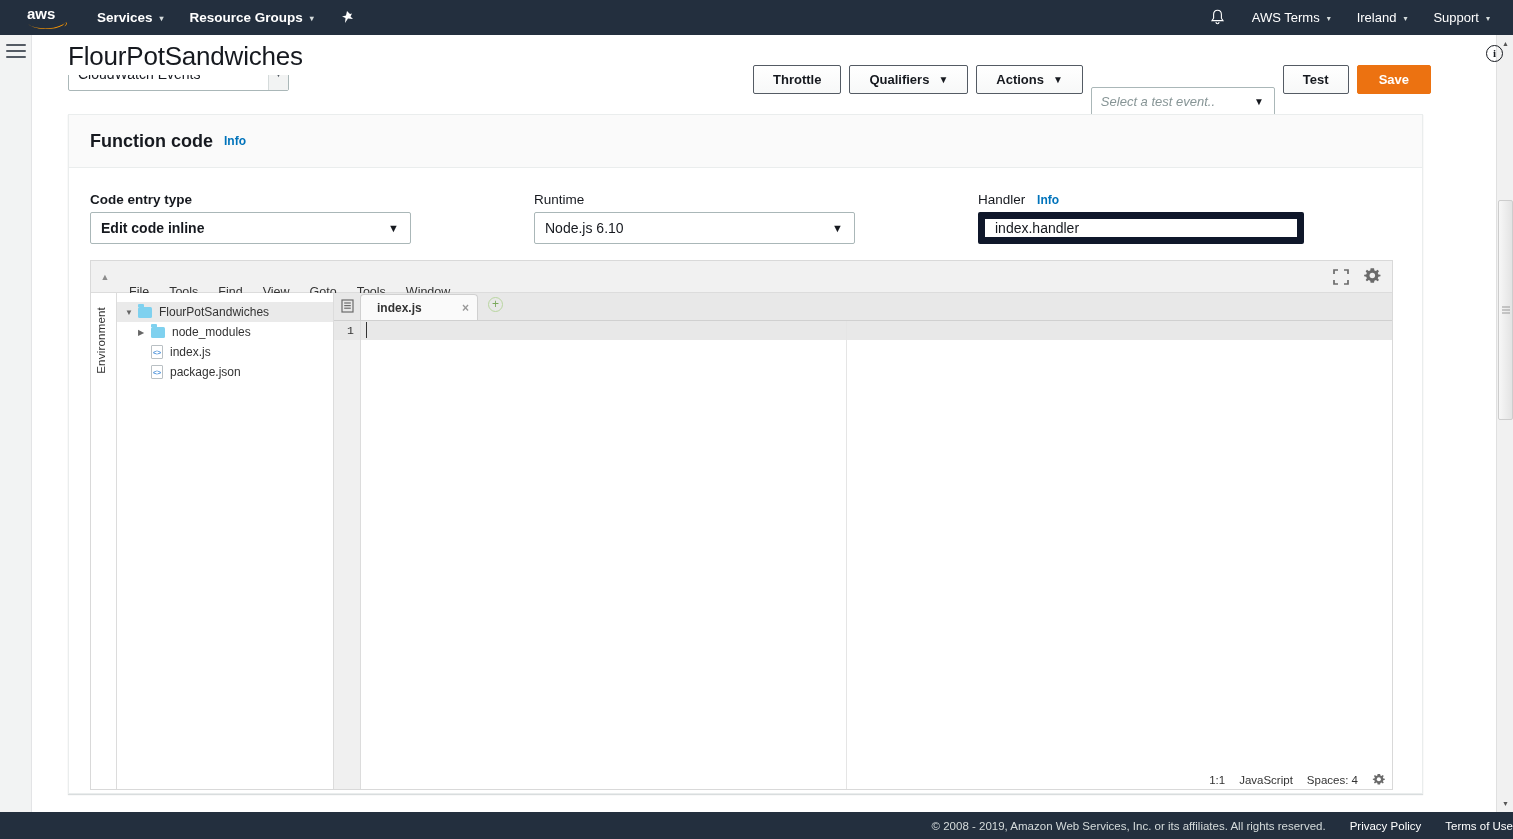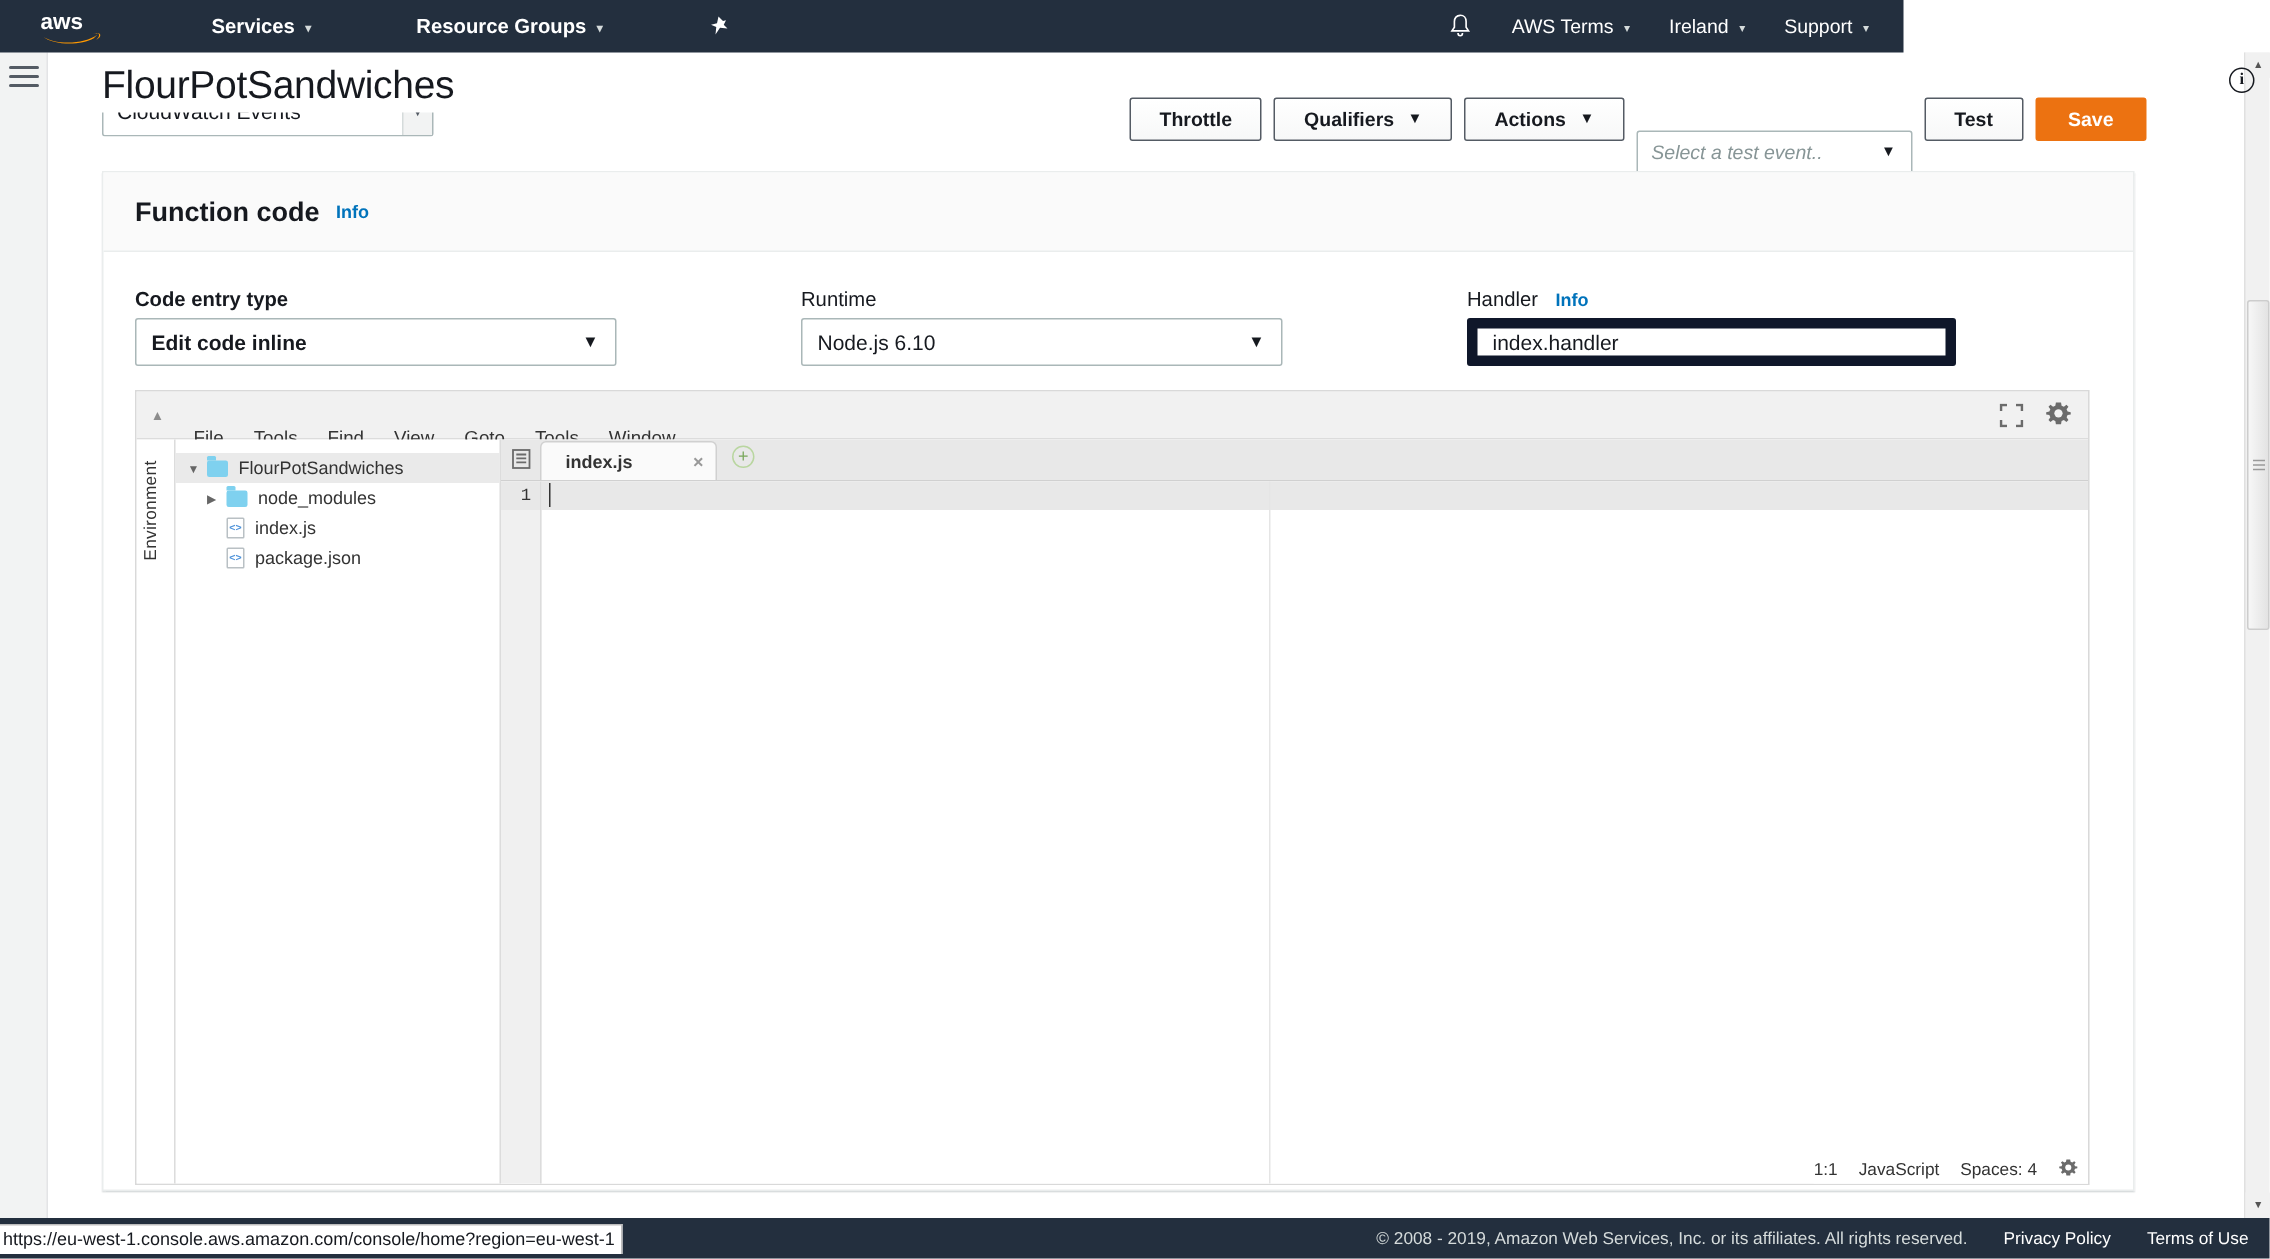--- a/index.html
+++ b/index.html
@@ -10,27 +10,26 @@
     overflow: hidden;
     font-family: "Liberation Sans", sans-serif;
     background: #ffffff;
   }
   * { box-sizing: border-box; }
 
   
   .aws-nav {
     position: absolute;
     top: 0; left: 0;
-    width: 1269px;
+    width: 1513px;
     height: 35px;
     background: #232f3e;
     display: flex;
     color: #ffffff;
     z-index: 40;
-    gap: 44px;
   }
   .aws-logo {
     width: 74px;
     display: flex;
     justify-content: center;
     align-items: center;
     height: 35px;
     margin-left: 10px;
   }
   .aws-logo svg { display: block; }
@@ -629,21 +628,20 @@
     border: 1px solid #bdbdbd;
     border-left: none;
     border-bottom: none;
     white-space: nowrap;
     line-height: 14px;
   }
   .footer-right {
     margin-left: auto;
     display: flex;
     align-items: center;
-    padding-right: 14px;
     gap: 24px;
   }
   .copyright {
     font-size: 11.5px;
     color: #d5dbdb;
     white-space: nowrap;
   }
   .footer-link {
     font-size: 11.5px;
     color: #ffffff;
@@ -891,19 +889,18 @@
         <i></i>
         <i></i>
     </div>
   </div>
   <div class="sb-arrow bottom">▼</div>
 </div>
 
 <div class="info-circle">i</div>
 
 <div class="footer">
-  <div class="status-url">https://eu-west-1.console.aws.amazon.com/console/home?region=eu-west-1</div>
   <div class="footer-right">
     <span class="copyright">© 2008 - 2019, Amazon Web Services, Inc. or its affiliates. All rights reserved.</span>
     <a class="footer-link">Privacy Policy</a>
     <a class="footer-link">Terms of Use</a>
   </div>
 </div>
 
 </body></html>

